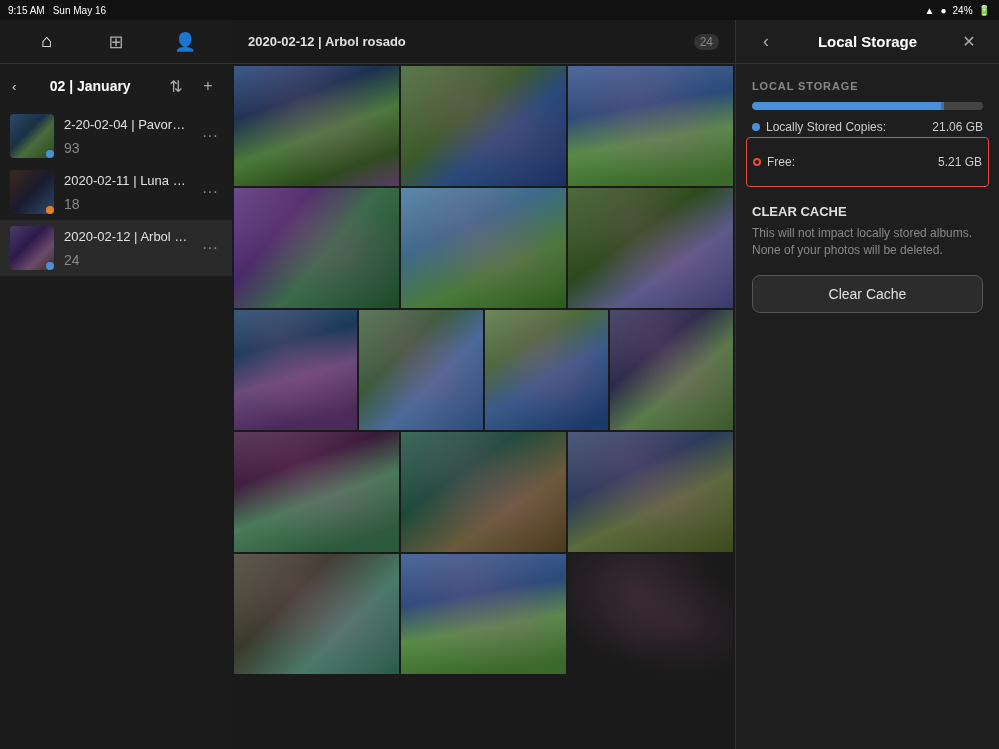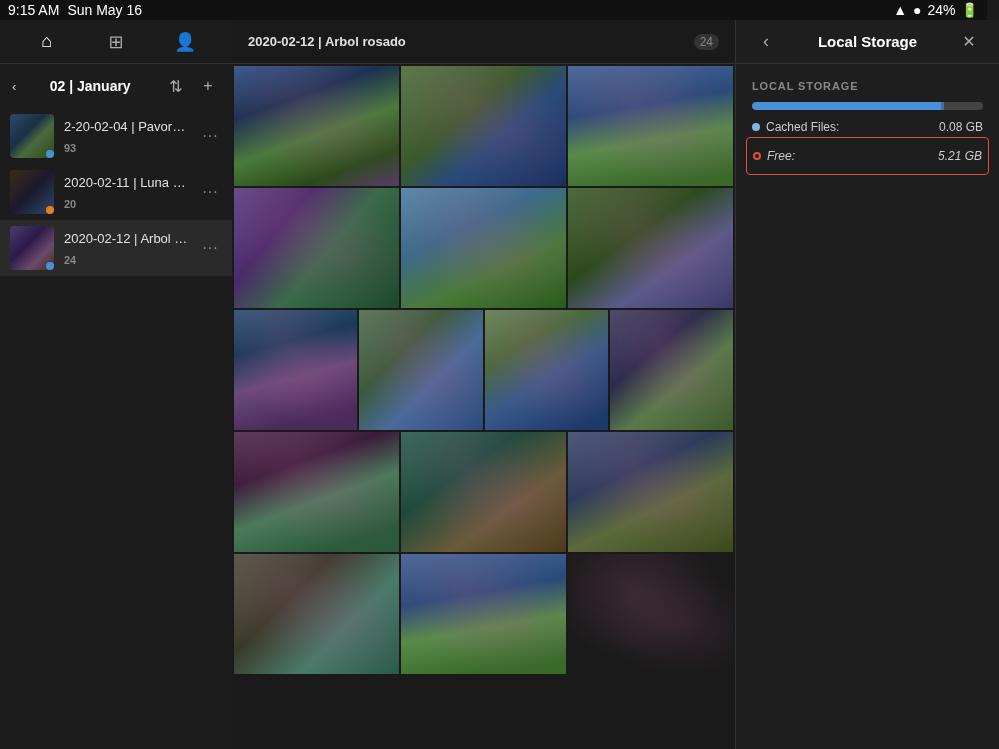--- a/index.html
+++ b/index.html
@@ -9,28 +9,28 @@
       background: #1a1a1a;
       font-family: -apple-system, BlinkMacSystemFont, 'Helvetica Neue', Arial, sans-serif;
       color: #ffffff;
       overflow: hidden;
       position: relative;
     }
 
     
     .status-bar {
       position: absolute;
-      top: 0; left: 0; right: 12px;
+      top: 0; left: 0; right: 0;
       height: 20px;
       background: #111;
       display: flex;
       align-items: center;
       justify-content: space-between;
       padding: 0 8px;
-      font-size: 14px;
+      font-size: 10px;
       color: #fff;
       z-index: 100;
     }
     .status-left { display: flex; gap: 8px; align-items: center; }
     .status-right { display: flex; gap: 6px; align-items: center; }
 
     
     .sidebar {
       position: absolute;
       top: 20px;
@@ -129,24 +129,23 @@
 
     .album-info { flex: 1; min-width: 0; }
     .album-name {
       font-size: 13px;
       color: #e0e0e0;
       white-space: nowrap;
       overflow: hidden;
       text-overflow: ellipsis;
     }
     .album-count {
-      font-size: 11px;
+      font-size: 14px;
       color: #888;
       margin-top: 8px;
-      font-weight: bold;
     }
     .album-more {
       color: #888;
       font-size: 16px;
       cursor: pointer;
       width: 24px;
       text-align: center;
     }
     .album-sync-dot {
       width: 8px;
@@ -360,23 +359,22 @@
       border: 2px solid #e74c3c;
       flex-shrink: 0;
     }
     .legend-value {
       color: #ccc;
       font-size: 12px;
     }
     .free-row {
       border: 1px solid #e74c3c;
       border-radius: 4px;
-      padding: 11px 6px;
+      padding: 17px 6px;
       margin: -3px -6px;
-      font-style: italic;
     }
 
     
     .clear-cache-section {
       margin-top: 20px;
     }
     .clear-cache-title {
       font-size: 13px;
       font-weight: 700;
       color: #e0e0e0;
@@ -443,21 +441,21 @@
       <div class="album-count">93</div>
     </div>
     <div class="album-sync-dot sync-blue"></div>
     <div class="album-more">···</div>
   </div>
 
   <div class="album-item">
     <div class="album-thumb thumb-2"></div>
     <div class="album-info">
       <div class="album-name">2020-02-11 | Luna Saliendo</div>
-      <div class="album-count">20</div>
+      <div class="album-count">18</div>
     </div>
     <div class="album-sync-dot sync-orange"></div>
     <div class="album-more">···</div>
   </div>
 
   <div class="album-item active">
     <div class="album-thumb thumb-3b"></div>
     <div class="album-info">
       <div class="album-name">2020-02-12 | Arbol rosado</div>
       <div class="album-count">24</div>
@@ -520,29 +518,34 @@
 
     <div class="storage-bar-container">
       <div class="storage-bar">
         <div class="storage-bar-used" style="width: 82%;"></div>
         <div class="storage-bar-cached" style="width: 1%;"></div>
       </div>
 
       <div class="storage-legend">
         <div class="storage-legend-item">
           <div class="legend-left">
-            <div class="legend-dot dot-light-blue"></div>
-            <span>Cached Files:</span>
+            <div class="legend-dot dot-blue"></div>
+            <span>Locally Stored Copies:</span>
           </div>
-          <span class="legend-value">0.08 GB</span>
+          <span class="legend-value">21.06 GB</span>
         </div>
         <div class="storage-legend-item free-row">
           <div class="legend-left">
             <div class="dot-free"></div>
             <span>Free:</span>
           </div>
           <span class="legend-value">5.21 GB</span>
         </div>
       </div>
     </div>
 
+    <div class="clear-cache-section">
+      <div class="clear-cache-title">CLEAR CACHE</div>
+      <div class="clear-cache-desc">This will not impact locally stored albums. None of your photos will be deleted.</div>
+      <button class="clear-cache-btn">Clear Cache</button>
+    </div>
   </div>
 </div>
 
 </body></html>

